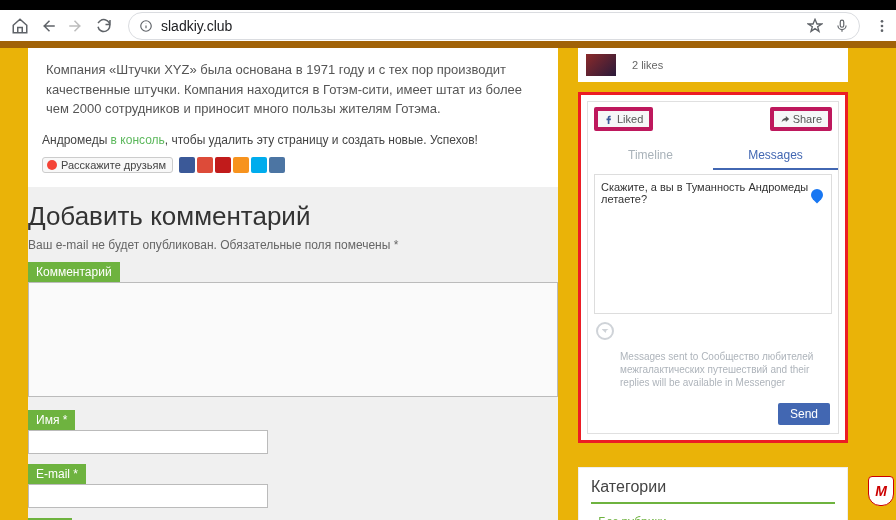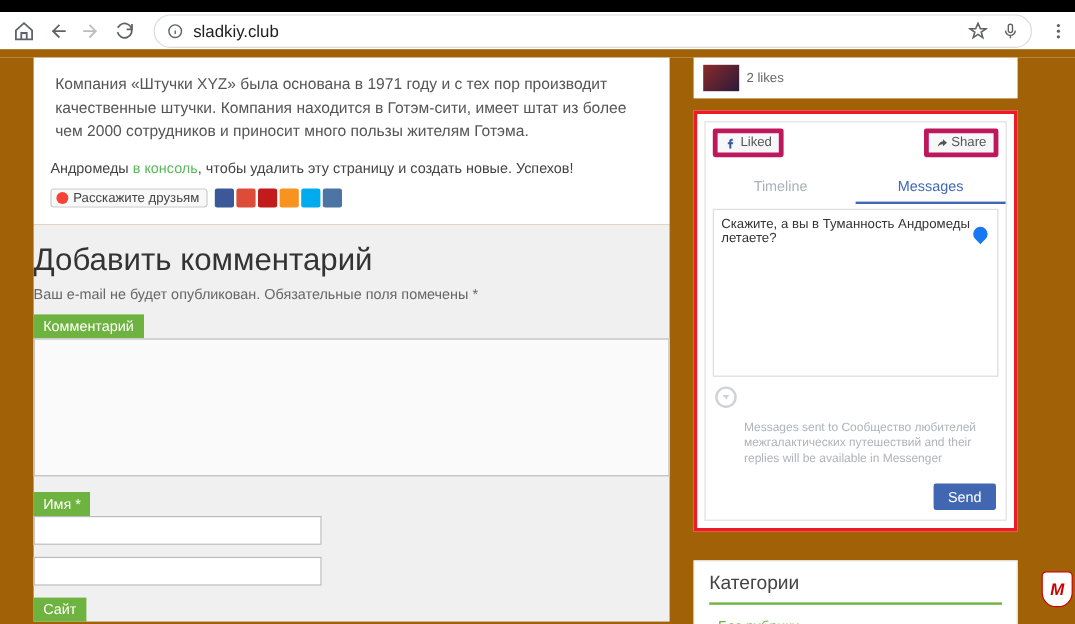--- a/index.html
+++ b/index.html
@@ -13,21 +13,21 @@
   .chrome .nav-btn { width: 28px; height: 28px; display: flex; align-items: center; justify-content: center; color: #5f6368; cursor: pointer; border-radius: 50%; }
   .chrome .nav-btn.disabled { color: #bdbdbd; cursor: default; }
   .chrome .nav-btn svg { width: 18px; height: 18px; }
   .address-bar { flex: 1; height: 28px; margin: 0 10px; border: 1px solid #dadce0; border-radius: 14px; display: flex; align-items: center; padding: 0 10px; background: #fff; }
   .address-bar .lock { width: 14px; height: 14px; margin-right: 8px; color: #5f6368; }
   .address-bar .url { flex: 1; font-size: 14px; color: #202124; outline: none; border: none; background: transparent; }
   .addr-icons { display: flex; align-items: center; gap: 12px; color: #5f6368; }
   .chrome-right { display: flex; align-items: center; gap: 8px; margin-left: 4px; color: #5f6368; }
   
   
-  .page { background: #a16207; height: calc(100% - 48px); position: relative; padding-top: 0; }
+  .page { background: #eab308; height: calc(100% - 48px); position: relative; padding-top: 0; }
   .content-wrap { display: flex; max-width: 860px; margin: 0 auto; gap: 20px; padding: 0 10px; }
   .main-col { flex: 1; max-width: 530px; }
   .side-col { width: 270px; }
   
   
   .article-box { background: #fff; padding: 12px 14px 14px 14px; margin: 0; position: relative; }
   .article-text { color: #555; line-height: 1.5; font-size: 13px; padding-left: 4px;}
   .link-line { margin-top: 14px; color: #444; font-size: 12px; }
   .link-line a { color: #5cb85c; text-decoration: none; }
   
@@ -41,21 +41,21 @@
   .comment-section { background: #f0f0f0; padding: 14px 0 0 0; }
   .comment-title { font-size: 26px; font-weight: 400; color: #333; margin-bottom: 6px; font-family: Arial, sans-serif; }
   .comment-note { font-size: 12px; color: #666; margin-bottom: 10px; }
   .field-label { display: inline-block; background: #6eb33f; color: #fff; font-size: 12px; padding: 3px 8px; }
   .star { color: #fff; }
   .comment-ta { width: 100%; height: 115px; border: 1px solid #bbb; background: #fafafa; margin-bottom: 10px; resize: none; }
   .small-input { display: block; width: 240px; height: 24px; border: 1px solid #bbb; background: #fff; margin-bottom: 10px; padding: 2px 4px; }
   .field-row { margin-bottom: 0; }
   
   
-  .side-top { background: #fff; padding: 6px 8px; display: flex; align-items: center; gap: 6px; margin-bottom: 10px; }
+  .side-top { background: #fff; padding: 6px 8px; display: flex; align-items: center; gap: 16px; margin-bottom: 10px; }
   .side-thumb { width: 30px; height: 22px; background: linear-gradient(135deg,#8b2a2a,#2a1a3a); }
   .side-likes { font-size: 11px; color: #666; }
   
   
   .red-box { border: 3px solid #ec1c24; padding: 6px; background: #fff; }
   .fb-wrap { border: 1px solid #e0e0e0; background: #fff; }
   .fb-head { display: flex; justify-content: space-between; padding: 5px 6px; border-bottom: 0; }
   .fb-btn { border: 4px solid #be185d; border-radius: 2px; background: #f6f7f8; font-size: 11px; color: #555; padding: 2px 6px; display: inline-flex; align-items: center; cursor: pointer; }
   .fb-btn svg { width: 10px; height: 10px; margin-right: 3px; }
   .fb-tabs { display: flex; margin-top: 6px; }
@@ -163,20 +163,23 @@
           <span>Ваш e-mail не будет опубликован. Обязательные поля помечены </span><span>*</span>
         </div>
         <div class="field-row">
           <span class="field-label">Комментарий</span>
         </div>
         <textarea class="comment-ta" style=""></textarea>
         <div class="field-row">
           <span class="field-label"><span>Имя</span> <span class="star">*</span></span>
         </div>
         <input class="small-input" style="">
+        <div class="field-row">
+          <span class="field-label"><span>E-mail</span> <span class="star">*</span></span>
+        </div>
         <input class="small-input" style="">
         <div class="field-row">
           <span class="field-label">Сайт</span>
         </div>
         
       </div>
     </div>
 
     <div class="side-col">
       <div class="side-top">

